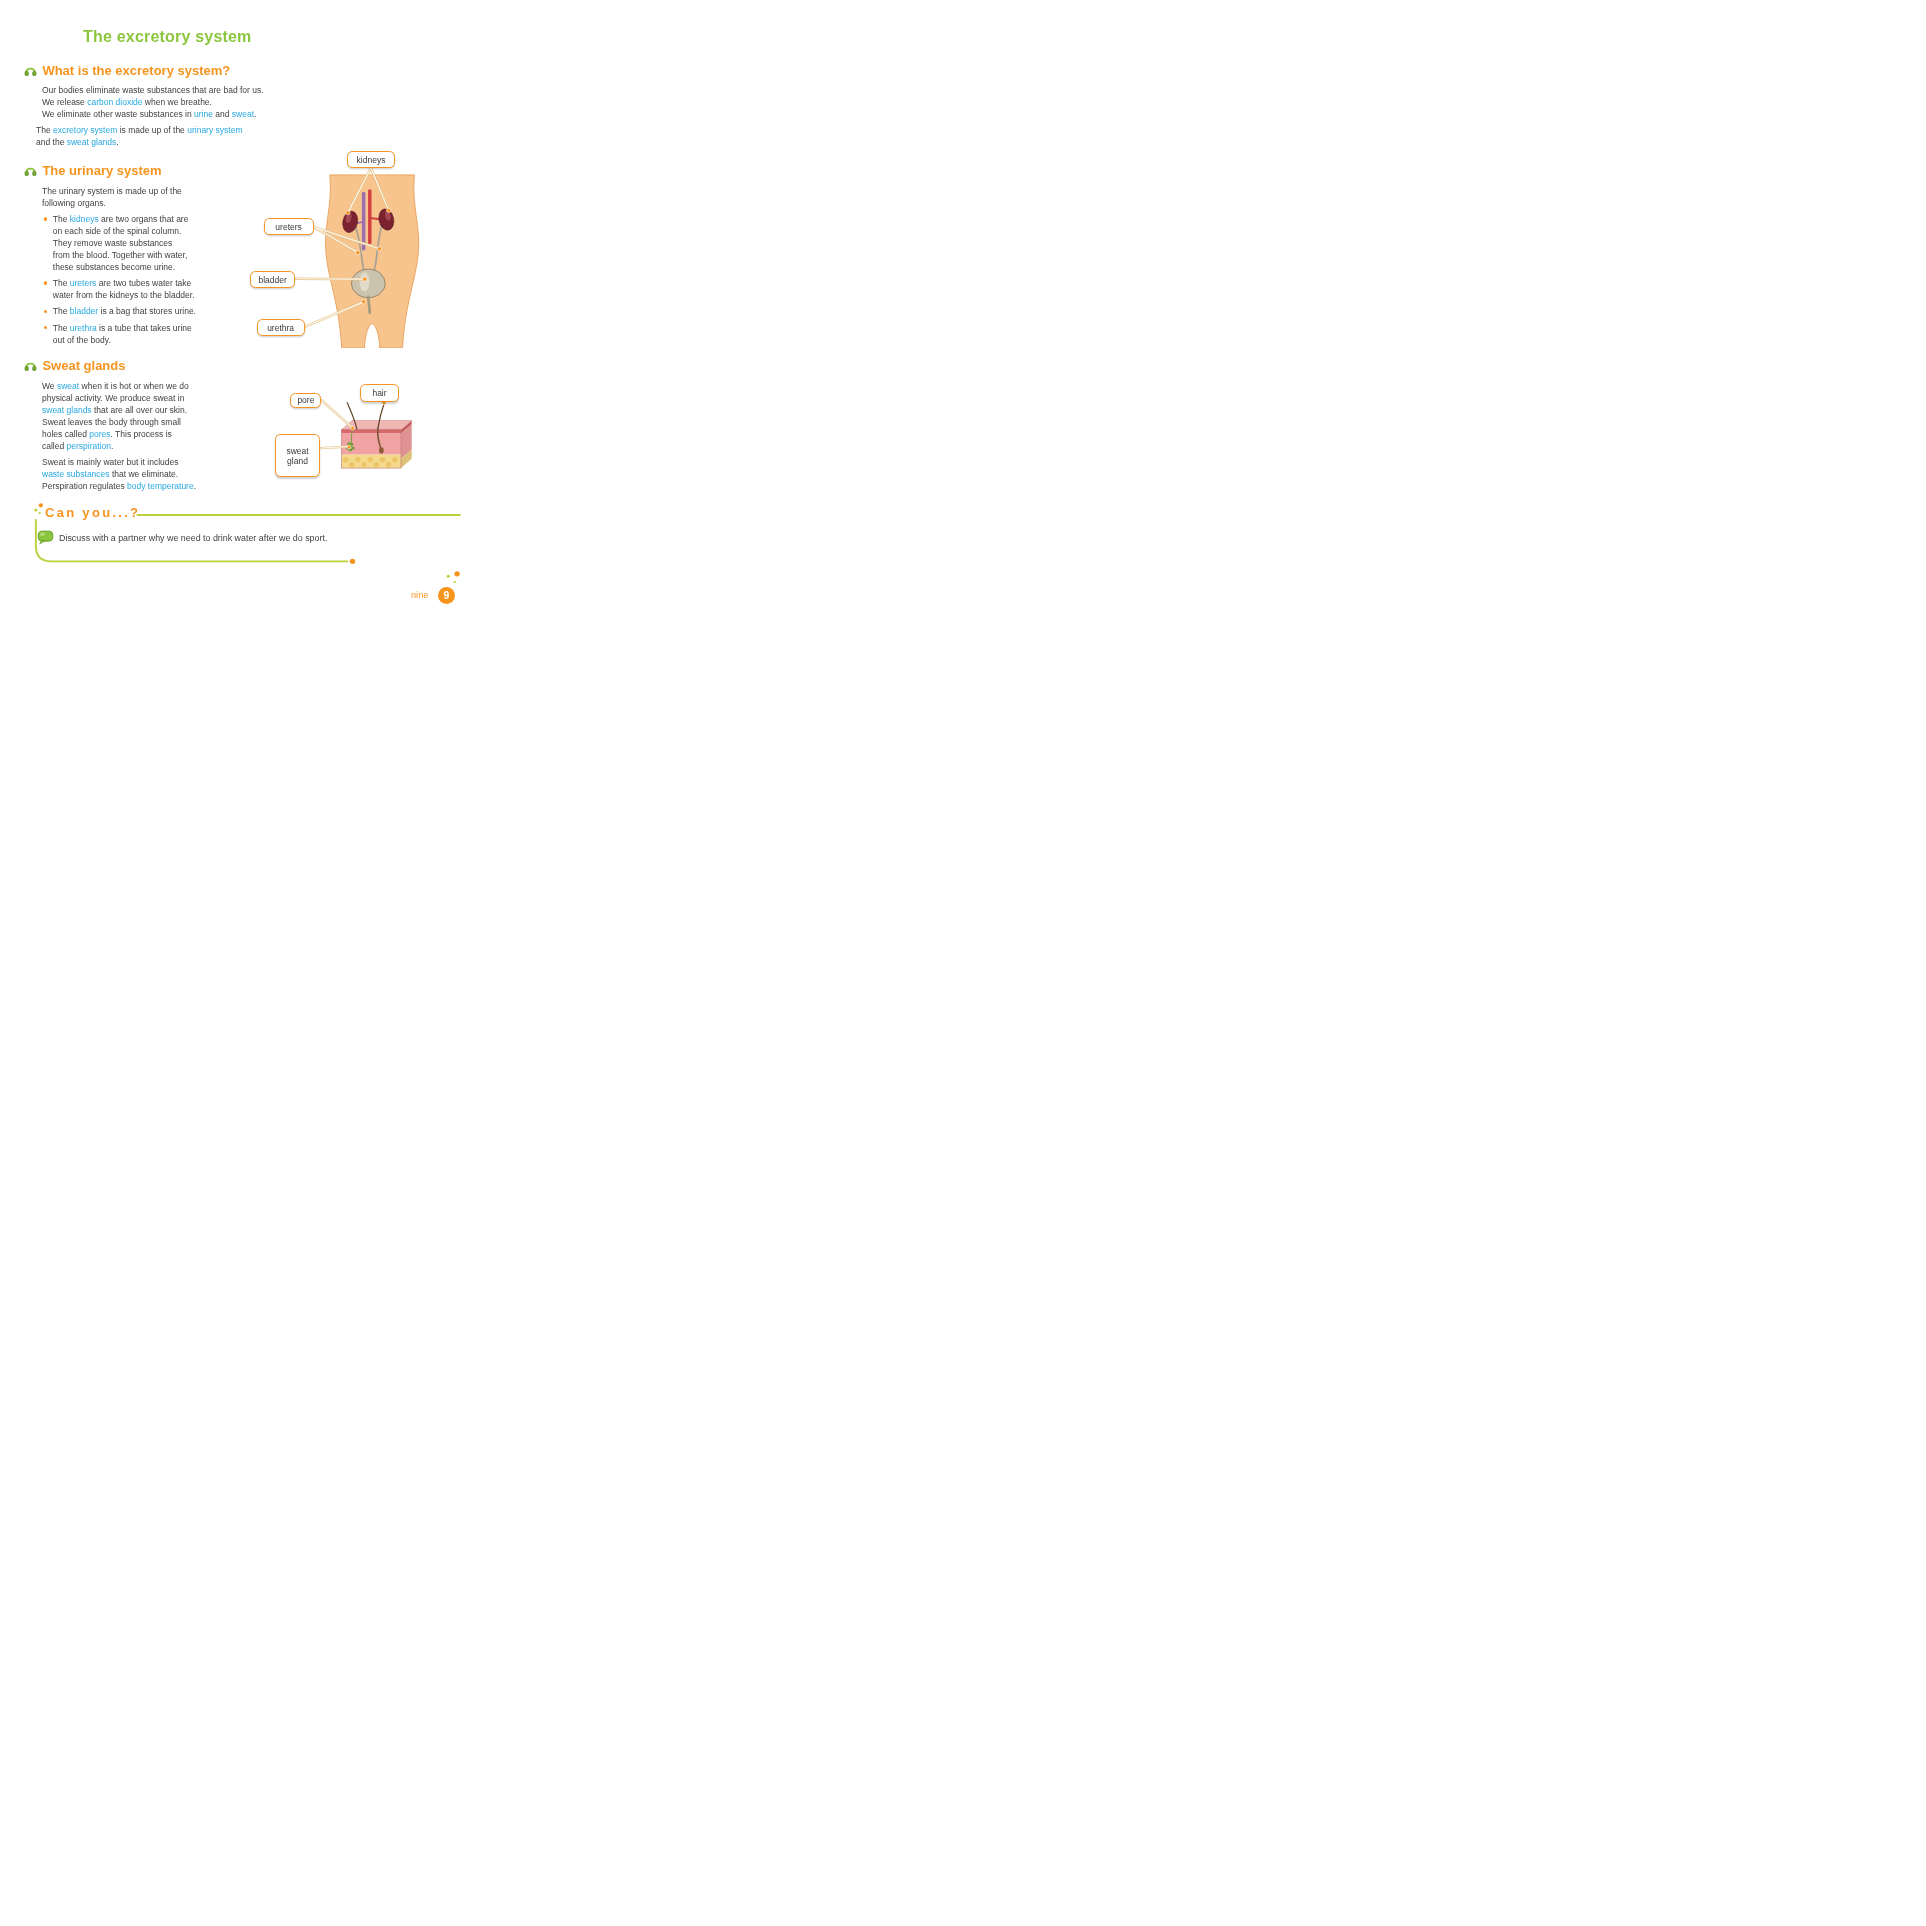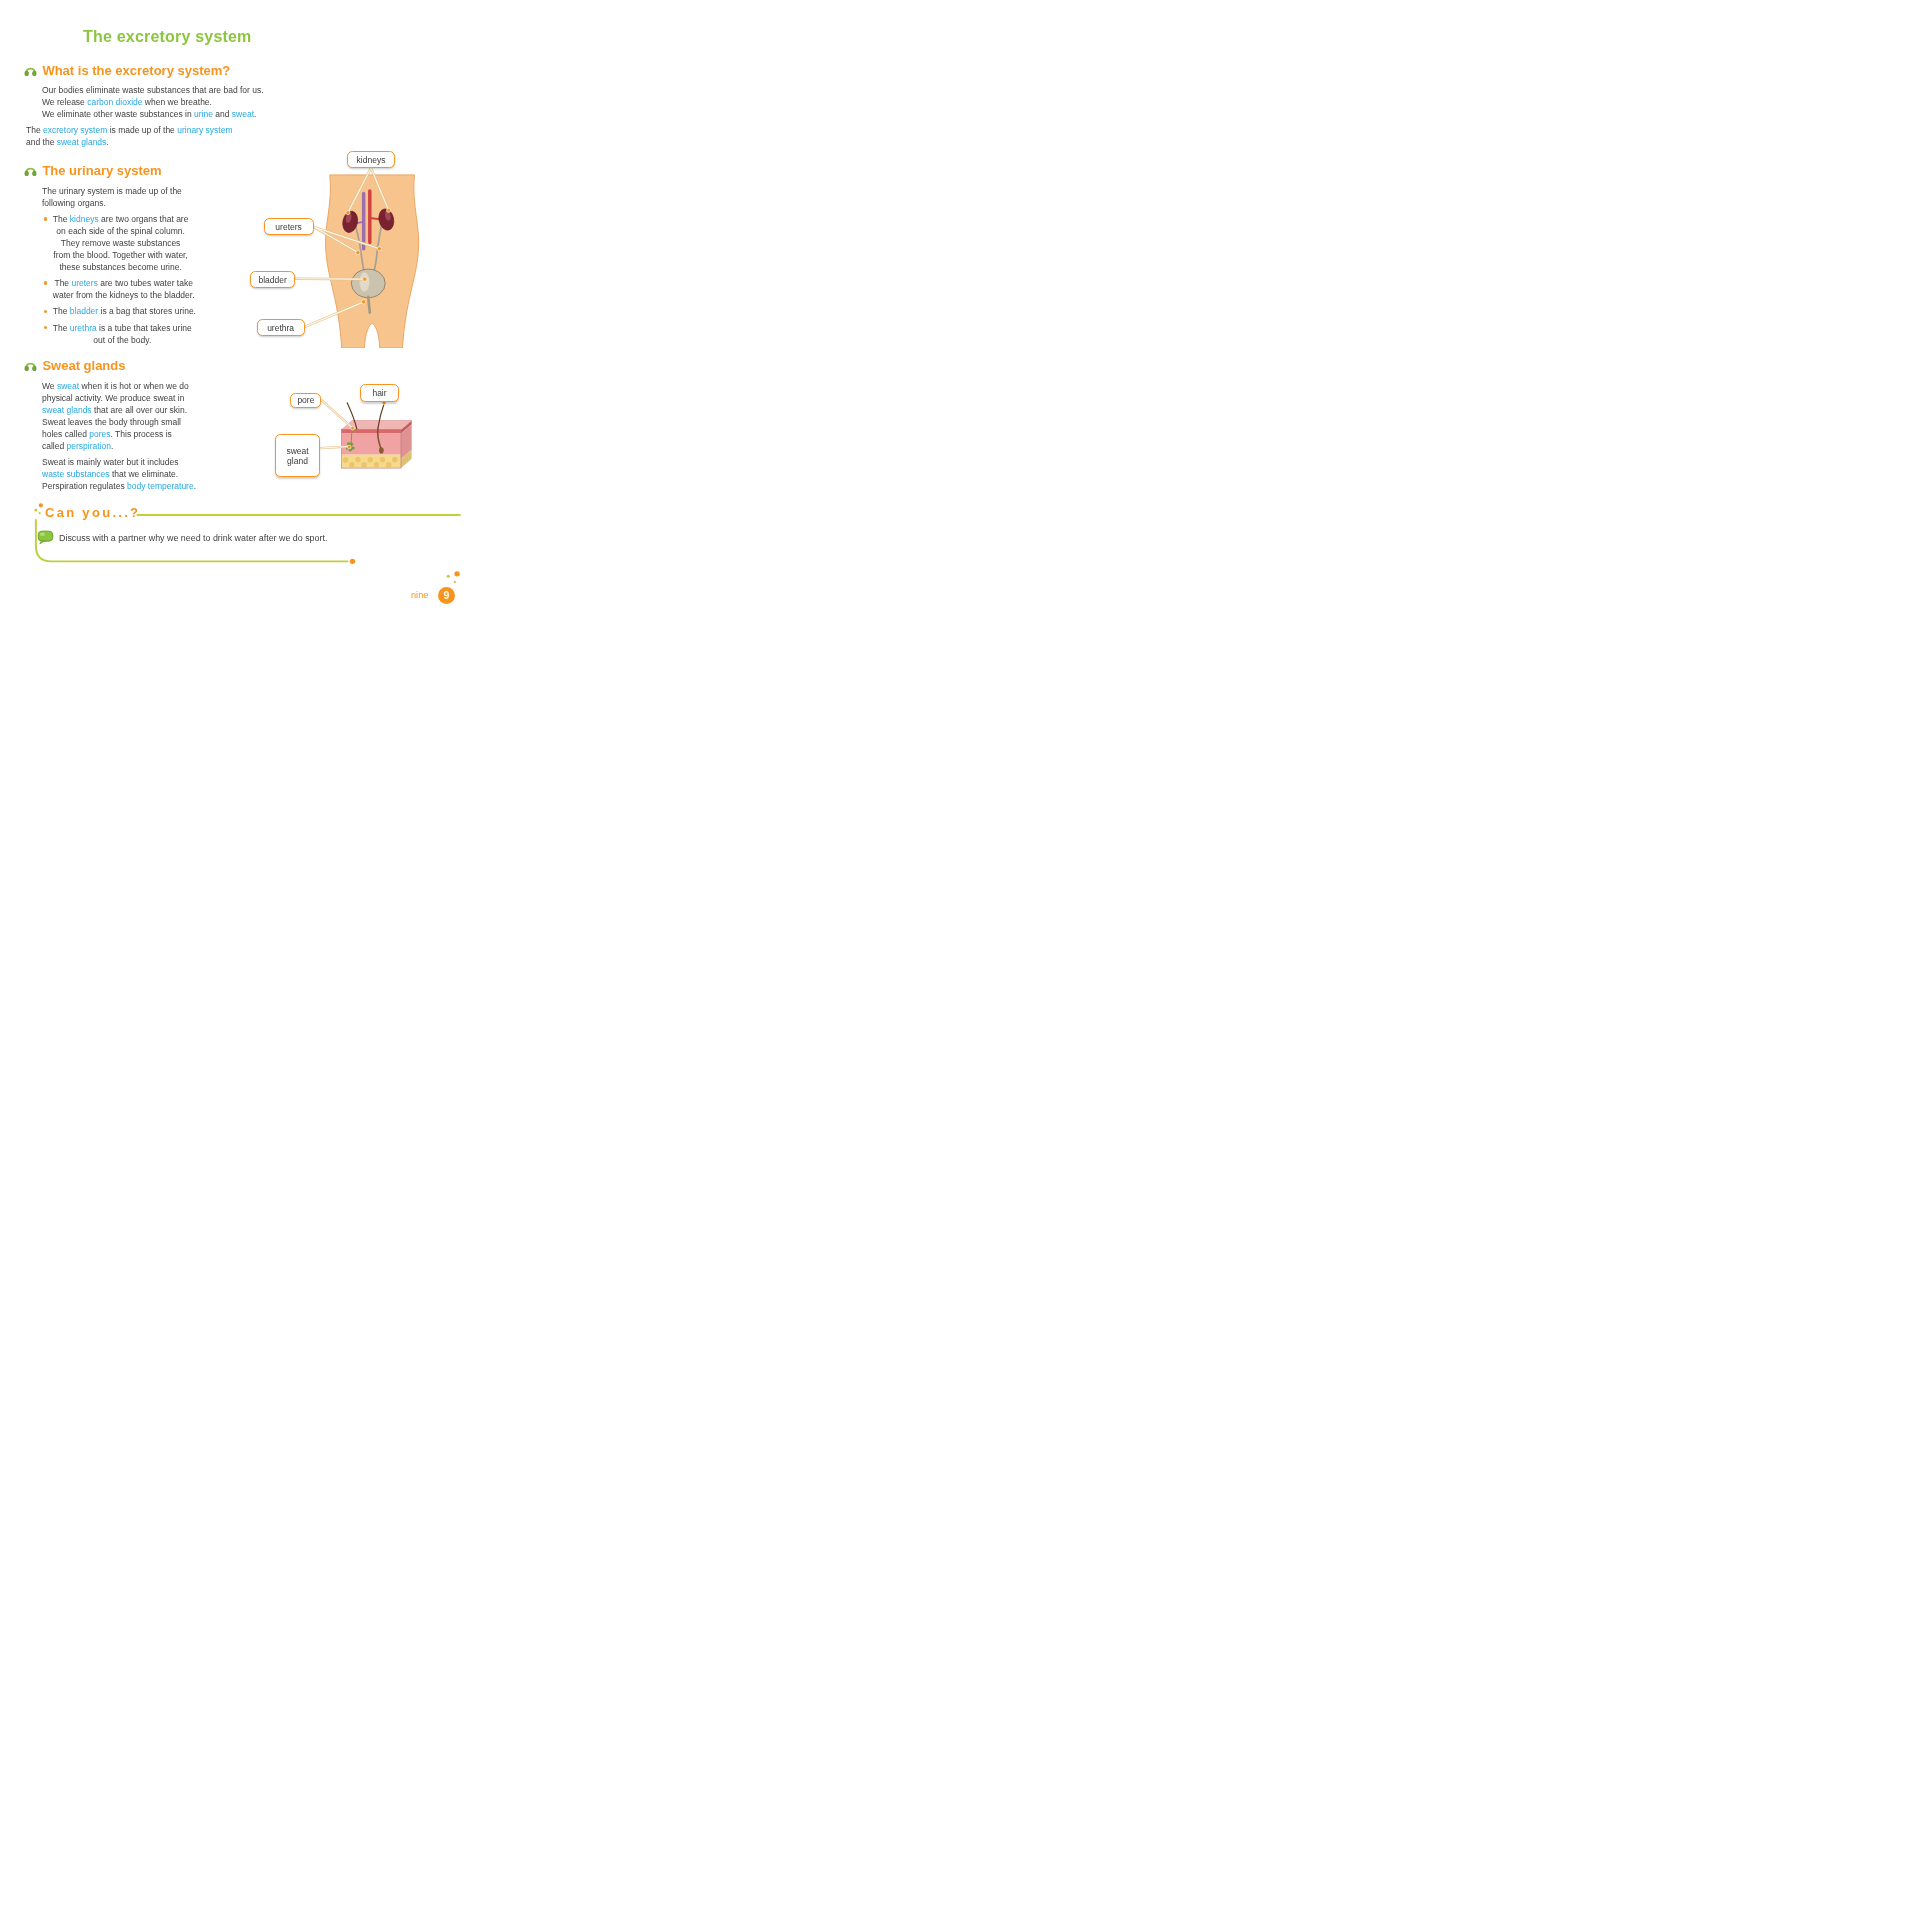--- a/index.html
+++ b/index.html
@@ -8,21 +8,21 @@
   .abs {position:absolute;}
   .title {font-size:16px; font-weight:bold; color:#8cc63f; letter-spacing:0.2px;}
   .heading {display:flex; align-items:center; gap:5.4px;}
   .heading .htext {font-size:13px; font-weight:bold; color:#f7941e;}
   .para {font-size:8.5px; line-height:12px; color:#3f3f3f;}
   .para > div {white-space:nowrap;}
   .hl {color:#29a8e0;}
   .bullets {font-size:8.5px; line-height:12px; color:#3f3f3f;}
   .bullet {display:flex; margin-bottom:4.2px;}
   .bdot {width:3.5px; height:3.5px; border-radius:50%; background:#f7941e; margin:4.2px 5.8px 0 1.5px; flex:none;}
-  .btext > div {white-space:nowrap;text-align:center;}
+  .btext > div {white-space:nowrap;}
   .diag {position:absolute;}
   .diag svg.diagram {position:absolute; left:0; top:0; z-index:1;}
   .lbl {position:absolute; background:#ffffff; border:1.2px solid #f7941e; border-radius:5.4px;
         font-size:8.5px; color:#3a3a3a; display:flex; align-items:center; justify-content:center;
         text-align:center; box-shadow:0 1.2px 1.9px rgba(0,0,0,.18); z-index:2; line-height:10px; padding:0.8px 2.3px; box-sizing:border-box;}
   .canyou-h {font-size:13px; font-weight:bold; color:#f7941e; letter-spacing:2.3px; z-index:3;}
   .task {font-size:8.9px; color:#3f3f3f; z-index:3;}
   .pageword {font-size:9.2px; color:#f7941e;}
   .badge {width:17px; height:17px; border-radius:50%; background:#f7941e; color:#ffffff;
           font-size:10.4px; font-weight:bold; display:flex; align-items:center; justify-content:center;}
@@ -44,21 +44,21 @@
       </svg>
     </span>
     <span class="htext">What is the excretory system?</span>
   </div>
 
   <div class="abs para" style="left:42px; top:84px;">
       <div><span>Our bodies eliminate waste substances that are bad for us.</span></div>
       <div><span>We release </span><span class="hl">carbon dioxide</span><span> when we breathe.</span></div>
       <div><span>We eliminate other waste substances in </span><span class="hl">urine</span><span> and </span><span class="hl">sweat</span><span>.</span></div>
     </div>
-  <div class="abs para" style="left:26px; top:124px;">
+  <div class="abs para" style="left:36px; top:124px;">
       <div><span>The </span><span class="hl">excretory system</span><span> is made up of the </span><span class="hl">urinary system</span></div>
       <div><span>and the </span><span class="hl">sweat glands</span><span>.</span></div>
     </div>
 
   <div class="abs heading" style="left:24px; top:163px;">
     <span>
       <svg width="13" height="11.6" viewBox="0 0 34 30">
         <path d="M6,19 C5,6 29,6 28,19" fill="none" stroke="#8cc63f" stroke-width="4.5" stroke-linecap="round"></path>
         <rect x="2.5" y="16" width="9" height="12" rx="4" fill="#76ab34" stroke="#55801f" stroke-width="1.5"></rect>
         <rect x="22.5" y="16" width="9" height="12" rx="4" fill="#76ab34" stroke="#55801f" stroke-width="1.5"></rect>

